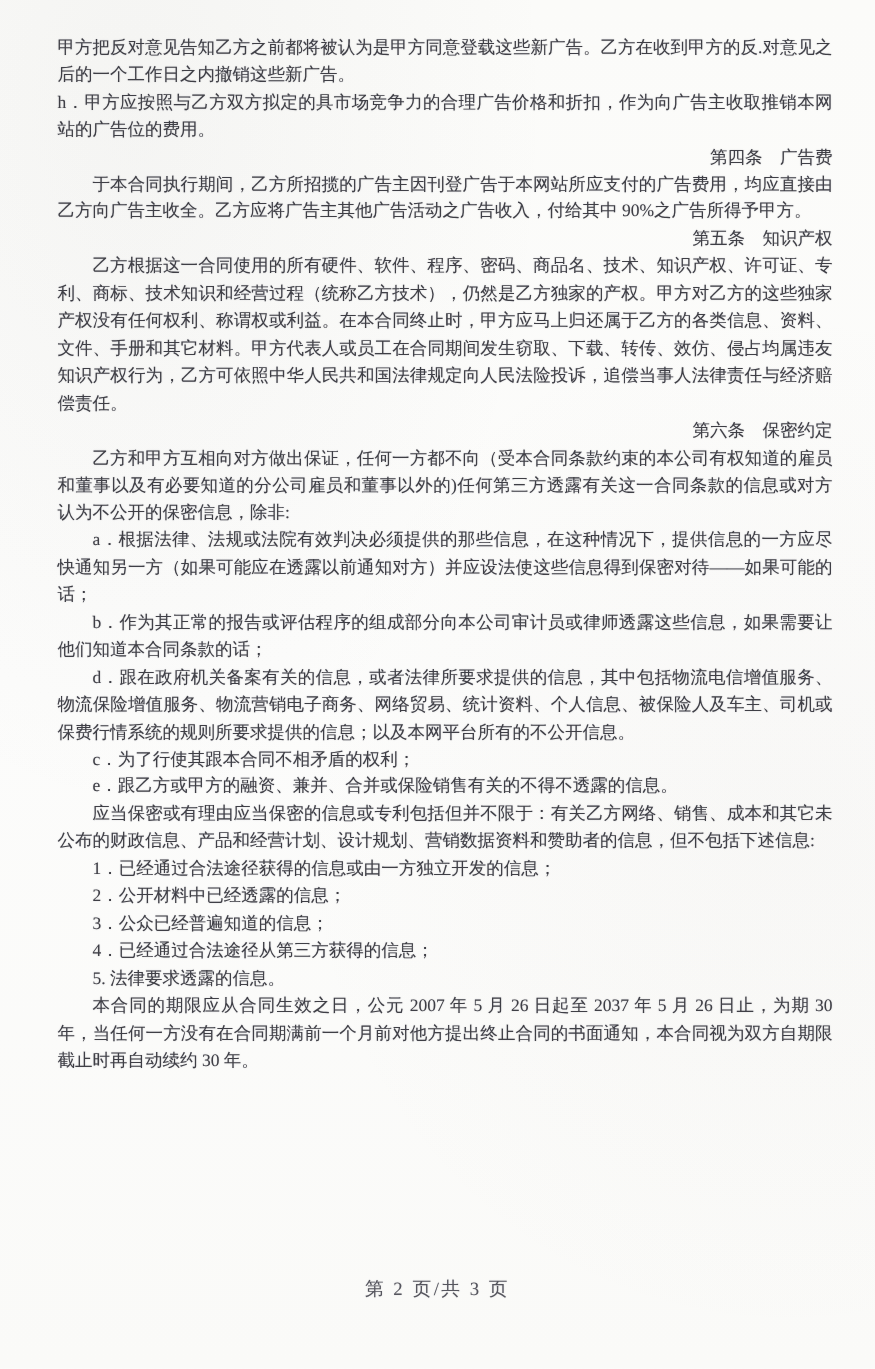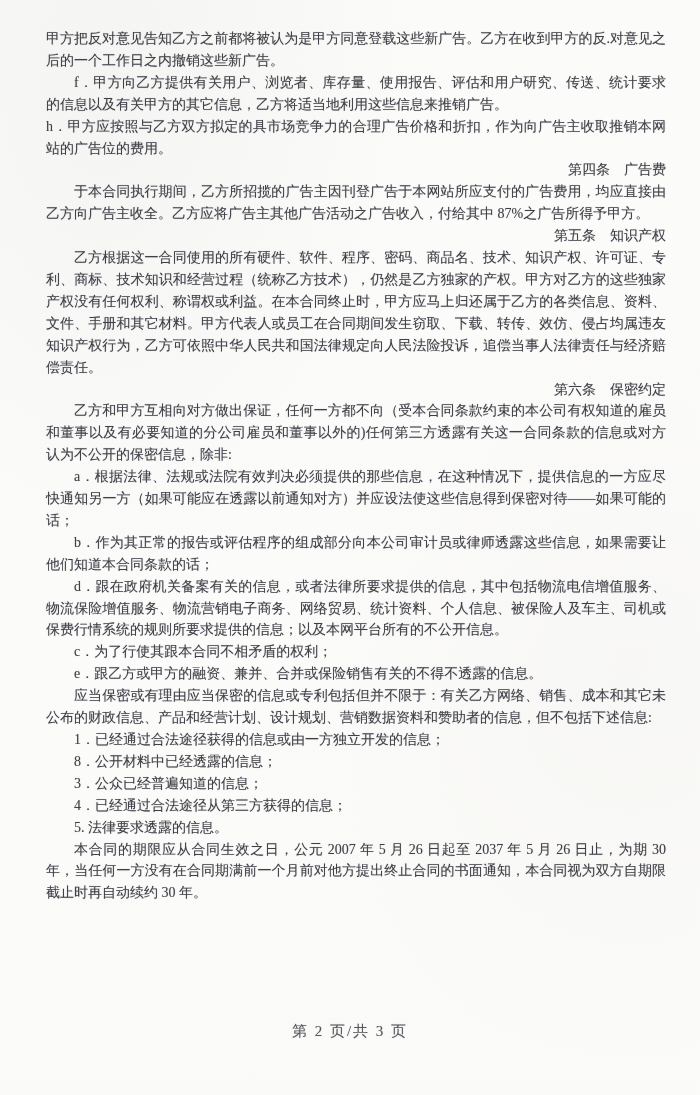--- a/index.html
+++ b/index.html
@@ -57,35 +57,34 @@
     color: #56565e;
     text-shadow: 0 0 1px rgba(80,80,95,0.3);
   }
 </style>
 </head>
 <body>
 
 <div class="page">
   <div class="doc-body" id="doc-body">
       <p class="para-no-indent">甲方把反对意见告知乙方之前都将被认为是甲方同意登载这些新广告。乙方在收到甲方的反.对意见之后的一个工作日之内撤销这些新广告。</p>
-      <p class="para-first-indent">f．甲方向乙方提供有关用户、浏览者、库存量、使用报告、评估和用户研究、传送、统计要求的信息以及有关甲方的其它信息，乙方将适当地利用这些信息来推销广告。</p>
       <p class="para-no-indent">h．甲方应按照与乙方双方拟定的具市场竞争力的合理广告价格和折扣，作为向广告主收取推销本网站的广告位的费用。</p>
       <p class="heading">第四条　广告费</p>
-      <p class="para-first-indent">于本合同执行期间，乙方所招揽的广告主因刊登广告于本网站所应支付的广告费用，均应直接由乙方向广告主收全。乙方应将广告主其他广告活动之广告收入，付给其中 87%之广告所得予甲方。</p>
+      <p class="para-first-indent">于本合同执行期间，乙方所招揽的广告主因刊登广告于本网站所应支付的广告费用，均应直接由乙方向广告主收全。乙方应将广告主其他广告活动之广告收入，付给其中 90%之广告所得予甲方。</p>
       <p class="heading">第五条　知识产权</p>
       <p class="para-first-indent">乙方根据这一合同使用的所有硬件、软件、程序、密码、商品名、技术、知识产权、许可证、专利、商标、技术知识和经营过程（统称乙方技术），仍然是乙方独家的产权。甲方对乙方的这些独家产权没有任何权利、称谓权或利益。在本合同终止时，甲方应马上归还属于乙方的各类信息、资料、文件、手册和其它材料。甲方代表人或员工在合同期间发生窃取、下载、转传、效仿、侵占均属违友知识产权行为，乙方可依照中华人民共和国法律规定向人民法险投诉，追偿当事人法律责任与经济赔偿责任。</p>
       <p class="heading">第六条　保密约定</p>
       <p class="para-first-indent">乙方和甲方互相向对方做出保证，任何一方都不向（受本合同条款约束的本公司有权知道的雇员和董事以及有必要知道的分公司雇员和董事以外的)任何第三方透露有关这一合同条款的信息或对方认为不公开的保密信息，除非:</p>
       <p class="para-first-indent">a．根据法律、法规或法院有效判决必须提供的那些信息，在这种情况下，提供信息的一方应尽快通知另一方（如果可能应在透露以前通知对方）并应设法使这些信息得到保密对待——如果可能的话；</p>
       <p class="para-first-indent">b．作为其正常的报告或评估程序的组成部分向本公司审计员或律师透露这些信息，如果需要让他们知道本合同条款的话；</p>
       <p class="para-first-indent">d．跟在政府机关备案有关的信息，或者法律所要求提供的信息，其中包括物流电信增值服务、物流保险增值服务、物流营销电子商务、网络贸易、统计资料、个人信息、被保险人及车主、司机或保费行情系统的规则所要求提供的信息；以及本网平台所有的不公开信息。</p>
       <p class="para-first-indent">c．为了行使其跟本合同不相矛盾的权利；</p>
       <p class="para-first-indent">e．跟乙方或甲方的融资、兼并、合并或保险销售有关的不得不透露的信息。</p>
       <p class="para-first-indent">应当保密或有理由应当保密的信息或专利包括但并不限于：有关乙方网络、销售、成本和其它未公布的财政信息、产品和经营计划、设计规划、营销数据资料和赞助者的信息，但不包括下述信息:</p>
       <p class="list-item">1．已经通过合法途径获得的信息或由一方独立开发的信息；</p>
-      <p class="list-item">8．公开材料中已经透露的信息；</p>
+      <p class="list-item">2．公开材料中已经透露的信息；</p>
       <p class="list-item">3．公众已经普遍知道的信息；</p>
       <p class="list-item">4．已经通过合法途径从第三方获得的信息；</p>
       <p class="list-item">5. 法律要求透露的信息。</p>
       <p class="para-first-indent">本合同的期限应从合同生效之日，公元 2007 年 5 月 26 日起至 2037 年 5 月 26 日止，为期 30 年，当任何一方没有在合同期满前一个月前对他方提出终止合同的书面通知，本合同视为双方自期限截止时再自动续约 30 年。</p>
     </div>
   <div class="footer">第 2 页/共 3 页</div>
 </div>
 
 </body></html>

